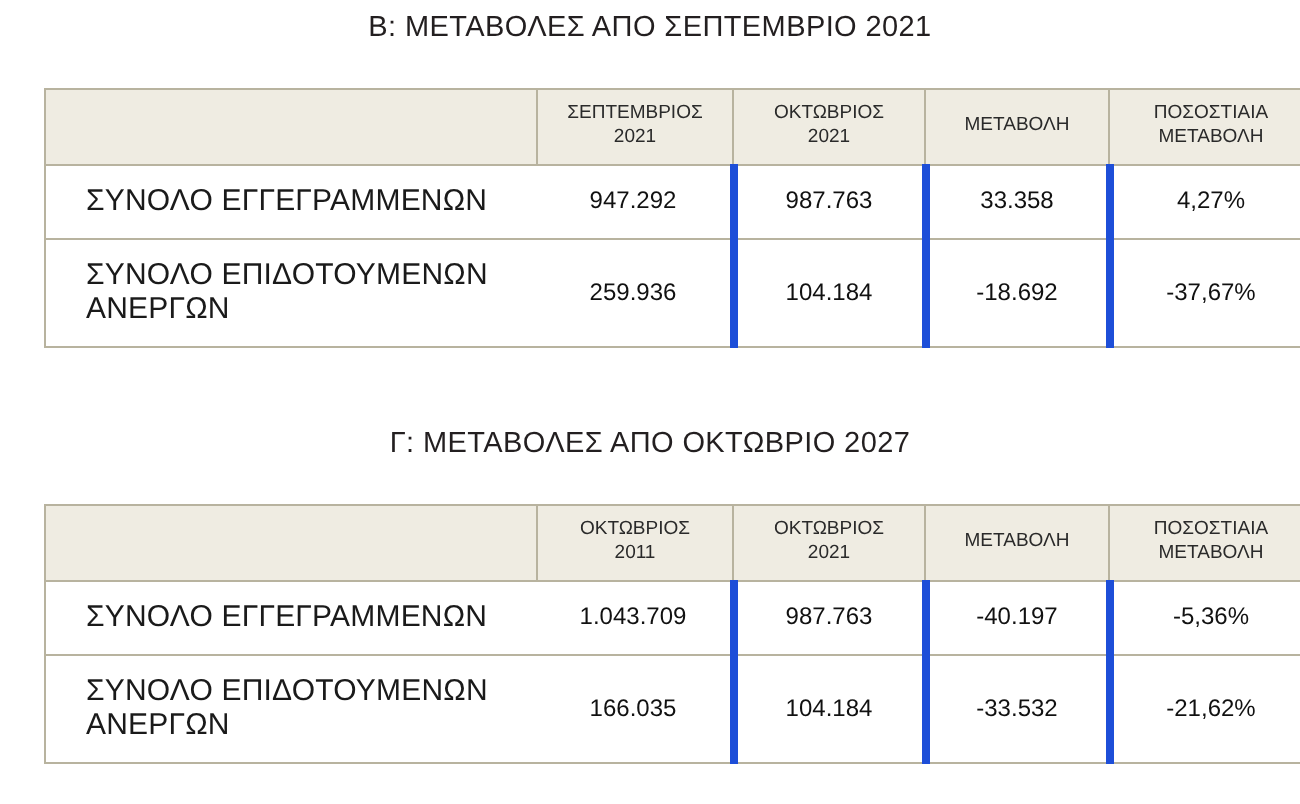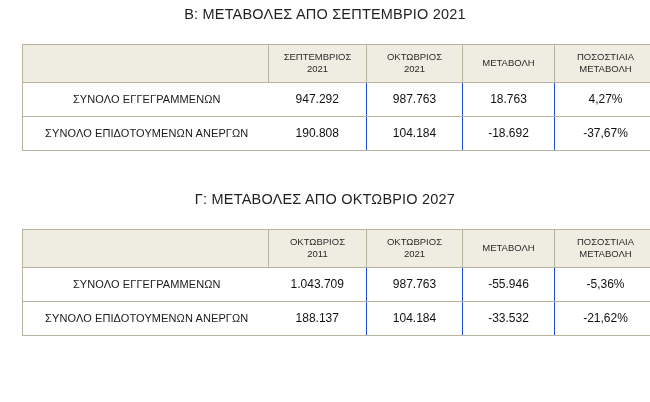--- a/index.html
+++ b/index.html
@@ -59,33 +59,33 @@
     vertical-align: middle;
   }
   table.stats thead th.head-blank {
     border-right: 1px solid #b8b39f;
   }
   table.stats thead th .hl1 { display: block; }
   table.stats thead th .hl2 { display: block; }
 
   table.stats tbody td {
     border-left: 1px solid #b8b39f;
-    border-right: 1px solid #1d4ed8;
+    border-right: 4px solid #1d4ed8;
     border-bottom: 1px solid #b8b39f;
     padding: 9px 4px 10px 4px;
     text-align: center;
     font-size: 12px;
     color: #111;
     vertical-align: middle;
     background: #ffffff;
   }
   table.stats tbody td.rowlabel {
-    text-align: center;
-    padding-left: 6px;
-    font-size: 11px;
+    text-align: left;
+    padding-left: 20px;
+    font-size: 15px;
     letter-spacing: 0.1px;
     color: #1a1a1a;
     border-right: none;
   }
   table.stats tbody td.val-first {
     border-left: none;
   }
   .spacer-lg { height: 40px; }
   .spacer-md { height: 22px; }
 </style>
@@ -125,26 +125,26 @@
             <span class="hl1">ΠΟΣΟΣΤΙΑΙΑ</span>
             <span class="hl2">ΜΕΤΑΒΟΛΗ</span>
           </th>
         </tr>
       </thead>
       <tbody>
         <tr>
           <td class="rowlabel">ΣΥΝΟΛΟ ΕΓΓΕΓΡΑΜΜΕΝΩΝ</td>
           <td class="val-first">947.292</td>
           <td>987.763</td>
-          <td>18.763</td>
+          <td>33.358</td>
           <td>4,27%</td>
         </tr>
         <tr>
           <td class="rowlabel">ΣΥΝΟΛΟ ΕΠΙΔΟΤΟΥΜΕΝΩΝ ΑΝΕΡΓΩΝ</td>
-          <td class="val-first">190.808</td>
+          <td class="val-first">259.936</td>
           <td>104.184</td>
           <td>-18.692</td>
           <td>-37,67%</td>
         </tr>
       </tbody>
     </table>
   </div>
 
   <div class="spacer-lg"></div>
 
@@ -179,26 +179,26 @@
             <span class="hl1">ΠΟΣΟΣΤΙΑΙΑ</span>
             <span class="hl2">ΜΕΤΑΒΟΛΗ</span>
           </th>
         </tr>
       </thead>
       <tbody>
         <tr>
           <td class="rowlabel">ΣΥΝΟΛΟ ΕΓΓΕΓΡΑΜΜΕΝΩΝ</td>
           <td class="val-first">1.043.709</td>
           <td>987.763</td>
-          <td>-55.946</td>
+          <td>-40.197</td>
           <td>-5,36%</td>
         </tr>
         <tr>
           <td class="rowlabel">ΣΥΝΟΛΟ ΕΠΙΔΟΤΟΥΜΕΝΩΝ ΑΝΕΡΓΩΝ</td>
-          <td class="val-first">188.137</td>
+          <td class="val-first">166.035</td>
           <td>104.184</td>
           <td>-33.532</td>
           <td>-21,62%</td>
         </tr>
       </tbody>
     </table>
   </div>
 
 </div>
 

